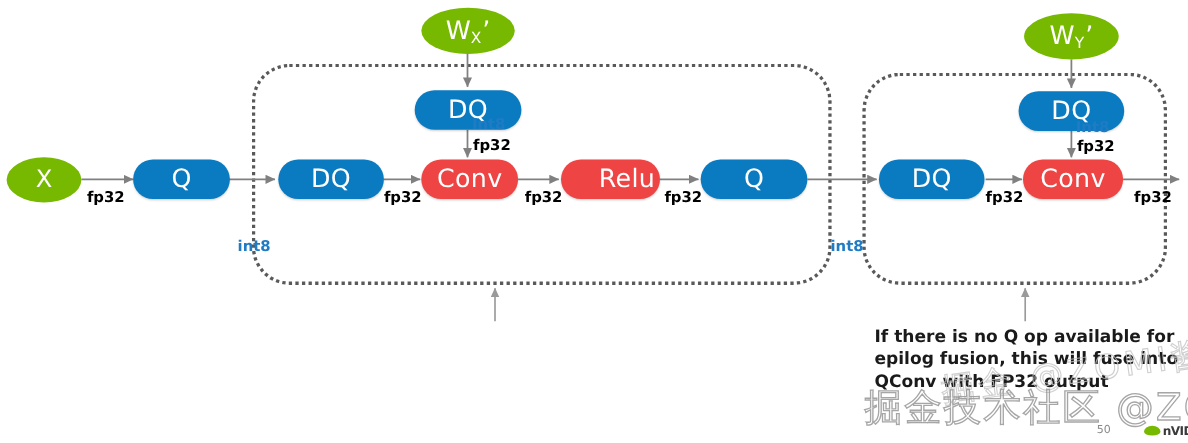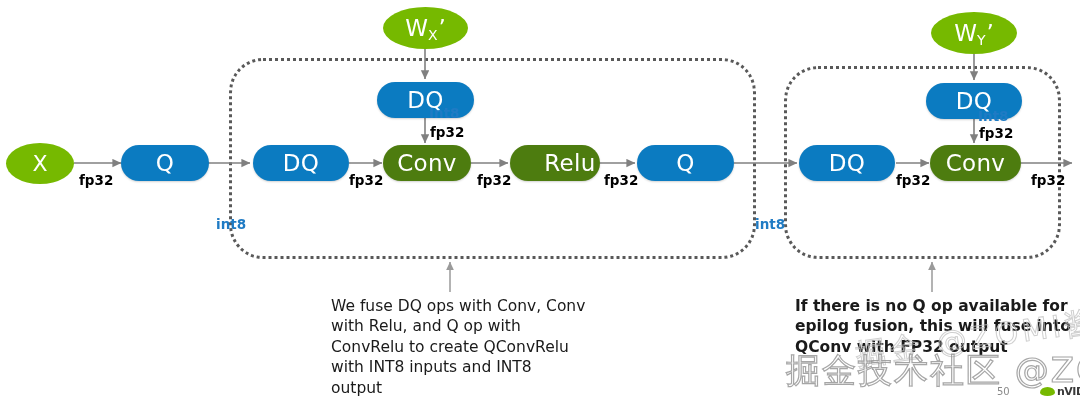--- a/index.html
+++ b/index.html
@@ -5,21 +5,21 @@
   html,body{margin:0;padding:0;background:#ffffff;}
   body{width:1080px;height:403px;font-family:"DejaVu Sans","Liberation Sans",sans-serif;overflow:hidden;}
   #stage{position:relative;width:1080px;height:403px;background:#fff;}
 
   
   .node{position:absolute;display:flex;align-items:center;justify-content:center;
         color:#ffffff;box-sizing:border-box;}
   .box{border-radius:18px;font-size:23px;line-height:1;letter-spacing:.3px;
        box-shadow:0 1px 2px rgba(0,0,0,.18);}
   .box.blue{background:#0B7BC1;}
-  .box.green{background:#4d7c0f;}
+  .box.green{background:#ef4444;}
   .ellipse{border-radius:50%;background:#76B900;font-size:22px;}
 
   .ellipse .wlabel{display:inline-flex;align-items:baseline;font-size:23px;}
   .ellipse .wlabel .sub{font-size:14px;transform:translateY(4px);}
   .ellipse .wlabel .prime{font-size:23px;margin-left:1px;}
 
   
   .group-frame{position:absolute;border:3px dotted #595959;border-radius:34px;
                box-sizing:border-box;background:transparent;}
 
@@ -160,25 +160,20 @@
   <div class="elabel" style="left:430px;top:126px;">fp32</div>
   <div class="elabel" style="left:349px;top:174px;">fp32</div>
   <div class="elabel" style="left:477px;top:174px;">fp32</div>
   <div class="elabel" style="left:604px;top:174px;">fp32</div>
   <div class="elabel int8" style="left:755px;top:174px;">int8</div>
   <div class="elabel int8" style="left:978px;top:66px;">Int8</div>
   <div class="elabel" style="left:979px;top:127px;">fp32</div>
   <div class="elabel" style="left:896px;top:174px;">fp32</div>
   <div class="elabel" style="left:1031px;top:174px;">fp32</div>
 
-  <div class="caption" style="left:331px;top:296px;width:285px;">We fuse DQ ops with Conv,  Conv
-with Relu,  and Q op with
-ConvRelu to create QConvRelu
-with INT8 inputs and INT8
-output</div>
   <div class="caption" style="left:795px;top:296px;width:285px;font-weight:bold;">If there is no Q op available for
 epilog fusion, this will fuse into
 QConv with FP32 output</div>
 
   <div class="watermark ghost" style="left:855px;top:318px;">掘金 @ZOMI酱</div>
   <div class="watermark" style="left:786px;top:348px;">掘金技术社区 @ZOMI酱</div>
   <div class="pagenum" style="left:997px;top:386px;">50</div>
   <div class="nvlogo" style="left:1040px;top:385px;">
     <span class="eye"></span>
     <span class="nvtext">nVIDIA</span>

